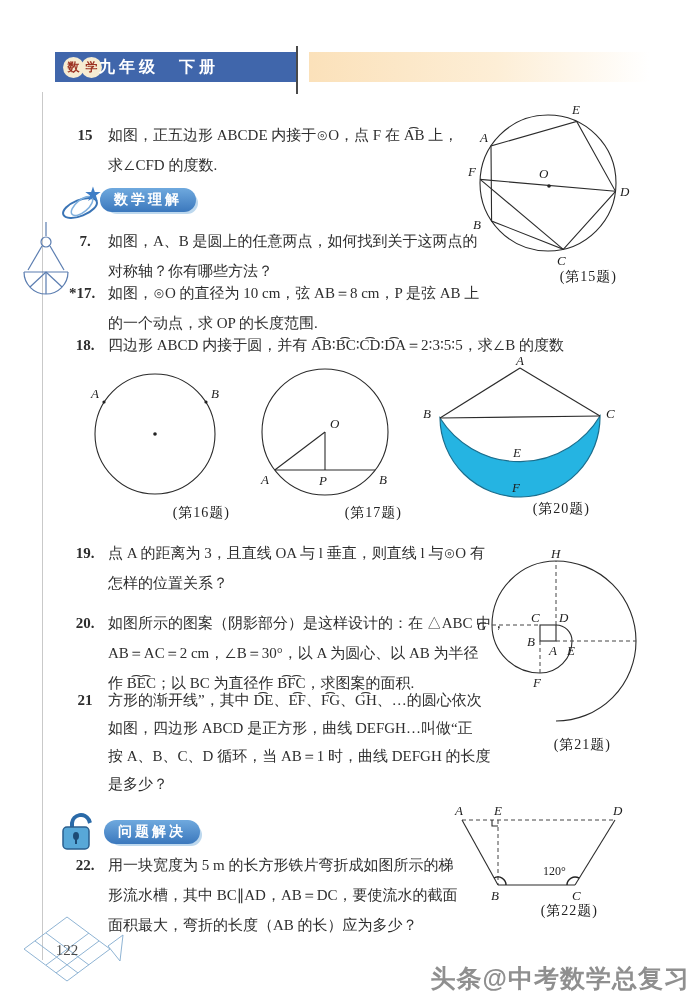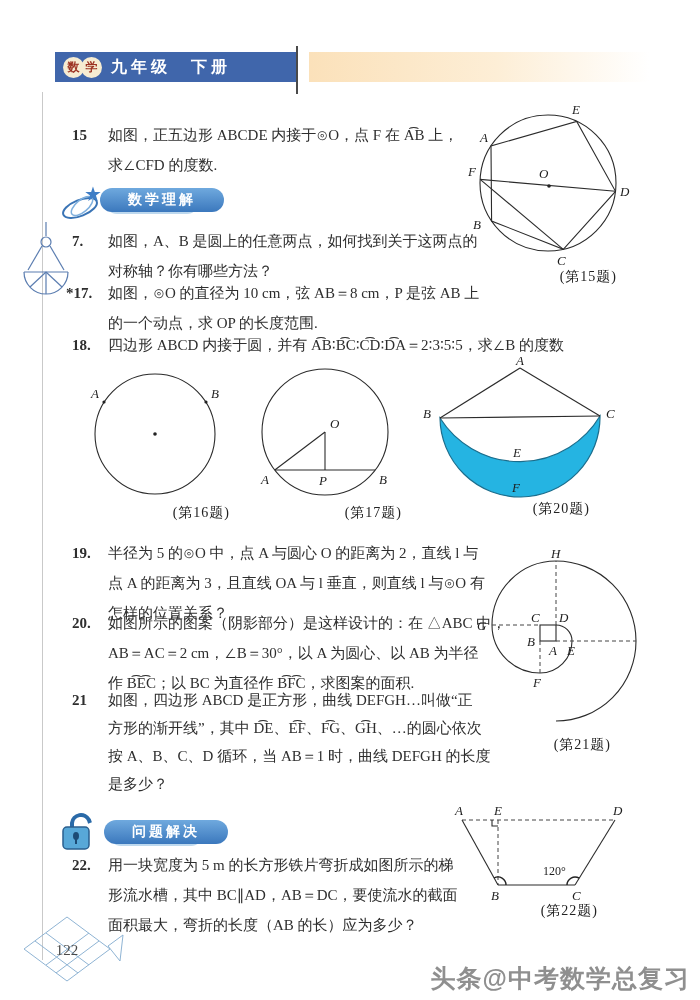--- a/index.html
+++ b/index.html
@@ -6,30 +6,30 @@
   .page{position:relative;width:700px;height:1000px;background:#ffffff;
         font-family:"Liberation Serif",serif;color:#2e2e2e;overflow:hidden;}
   .abs{position:absolute;}
 
   
   .hbar{position:absolute;left:55px;top:52px;width:242px;height:30px;background:#4066ab;
         display:flex;align-items:center;padding-left:8px;box-sizing:border-box;}
   .hcirc{width:21px;height:21px;border-radius:50%;background:#f6ecd2;color:#9c3222;
          font-size:12px;font-weight:bold;text-align:center;line-height:21px;
          font-family:"Liberation Sans",sans-serif;margin-right:-3px;}
-  .htitle{color:#ffffff;font-size:16px;font-weight:bold;letter-spacing:4px;margin-left:12px;
+  .htitle{color:#ffffff;font-size:16px;font-weight:bold;letter-spacing:4px;margin-left:0;
           font-family:"Liberation Sans",sans-serif;white-space:nowrap;}
   .hdivider{position:absolute;left:296px;top:46px;width:2px;height:48px;background:#4a4a4a;}
   .hpeach{position:absolute;left:309px;top:52px;width:340px;height:30px;
           background:linear-gradient(90deg,#fbe1ba,#fdeed6 55%,#ffffff 100%);}
   .marginline{position:absolute;left:42px;top:92px;width:1px;height:868px;background:#c9c9c9;}
 
   
   .problem{position:absolute;font-size:15px;}
-  .pnum{position:absolute;left:0;top:0;width:26px;text-align:left;font-weight:bold;
+  .pnum{position:absolute;left:0;top:0;width:26px;text-align:center;font-weight:bold;
         font-size:15px;line-height:30px;font-family:"Liberation Serif",serif;}
   .plines{margin-left:36px;}
   .pline{line-height:30px;height:30px;white-space:nowrap;}
   .tight .pline{line-height:28px;height:28px;}
   .tight .pnum{line-height:28px;}
 
   
   .caption{position:absolute;font-size:14px;text-align:right;color:#222;letter-spacing:1px;}
 
   
@@ -37,21 +37,21 @@
   .ln{stroke:#2b2b2b;fill:none;stroke-width:1.1;}
   .dash{stroke:#444;fill:none;stroke-width:1;stroke-dasharray:4 3;}
   .deco{stroke:#5b7db0;fill:none;stroke-width:1.2;}
   .fish{stroke:#8fb4d4;fill:none;stroke-width:1;}
 
   
   .badge{position:absolute;height:44px;}
   .pillshadow{position:absolute;background:#bdd8ee;border-radius:13px;}
   .pill{position:absolute;background:linear-gradient(180deg,#6fa9de,#3b78bd);color:#fff;
         font-family:"Liberation Sans",sans-serif;font-weight:bold;font-size:14px;
-        padding:3px 28px;border-radius:13px;letter-spacing:3px;white-space:nowrap;}
+        padding:3px 14px;border-radius:13px;letter-spacing:3px;white-space:nowrap;}
 
   .watermark{position:absolute;right:10px;top:950px;font-size:25px;font-weight:bold;
              color:#8f8f8f;font-family:"Liberation Sans",sans-serif;letter-spacing:1px;margin-top:12px;}
   .pagenumtxt{font-style:normal !important;font-size:15px;fill:#4a4a4a;}
   .angletxt{font-style:normal !important;font-size:12px;}
 </style>
 </head>
 <body>
 
 <div class="page">
@@ -165,40 +165,39 @@
     <text x="3" y="62">B</text>
     <text x="186" y="62">C</text>
     <text x="93" y="101">E</text>
     <text x="92" y="136">F</text>
   </svg>
   <div class="caption" style="left:450px;top:500px;width:140px">(第20题)</div>
 
   <div class="problem" style="left:72px;top:538px;width:420px">
     <span class="pnum">19.</span>
     <div class="plines">
-      <div class="pline">半径为 5 的⊙O 中，点 A 与圆心 O 的距离为 2，直线 l 与</div>
       <div class="pline">点 A 的距离为 3，且直线 OA 与 l 垂直，则直线 l 与⊙O 有</div>
       <div class="pline">怎样的位置关系？</div>
     </div>
   </div>
 
   <div class="problem" style="left:72px;top:608px;width:420px">
     <span class="pnum">20.</span>
     <div class="plines">
       <div class="pline">如图所示的图案（阴影部分）是这样设计的：在 △ABC 中，</div>
       <div class="pline">AB＝AC＝2 cm，∠B＝30°，以 A 为圆心、以 AB 为半径</div>
       <div class="pline">作 B͡E͡C；以 BC 为直径作 B͡F͡C，求图案的面积.</div>
     </div>
   </div>
 
   <div class="problem tight" style="left:72px;top:686px;width:420px">
     <span class="pnum">21</span>
     <div class="plines">
+      <div class="pline">方形的渐开线”，其中 D͡E、E͡F、F͡G、G͡H、…的圆心依次</div>
       <div class="pline">如图，四边形 ABCD 是正方形，曲线 DEFGH…叫做“正</div>
-      <div class="pline">方形的渐开线”，其中 D͡E、E͡F、F͡G、G͡H、…的圆心依次</div>
       <div class="pline">按 A、B、C、D 循环，当 AB＝1 时，曲线 DEFGH 的长度</div>
       <div class="pline">是多少？</div>
     </div>
   </div>
 
   <svg class="abs" style="left:475px;top:546px" width="200" height="188">
     <rect class="ln" x="65" y="79" width="16" height="16"></rect>
     <path class="ln" d="M81,79 A16,16 0 0 1 97,95 A32,32 0 0 1 65,127 A48,48 0 0 1 17,79 A64,64 0 0 1 81,15 A80,80 0 0 1 81,175"></path>
     <line class="dash" x1="17" y1="79" x2="65" y2="79"></line>
     <line class="dash" x1="81" y1="79" x2="81" y2="15"></line>

